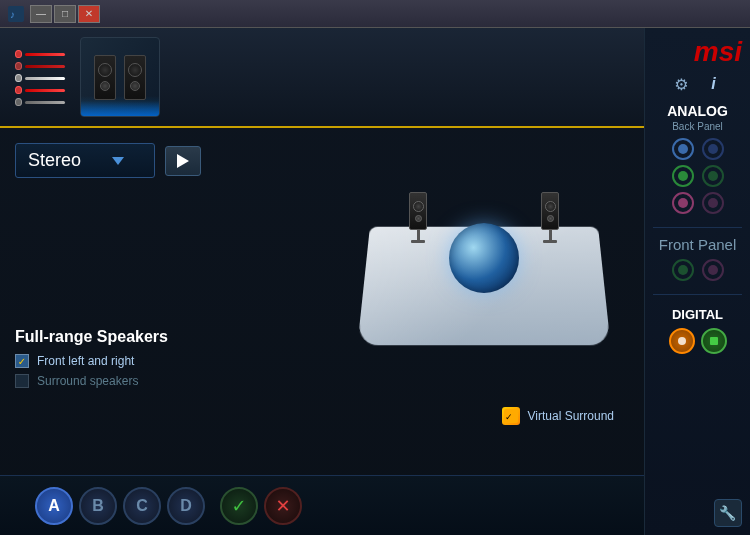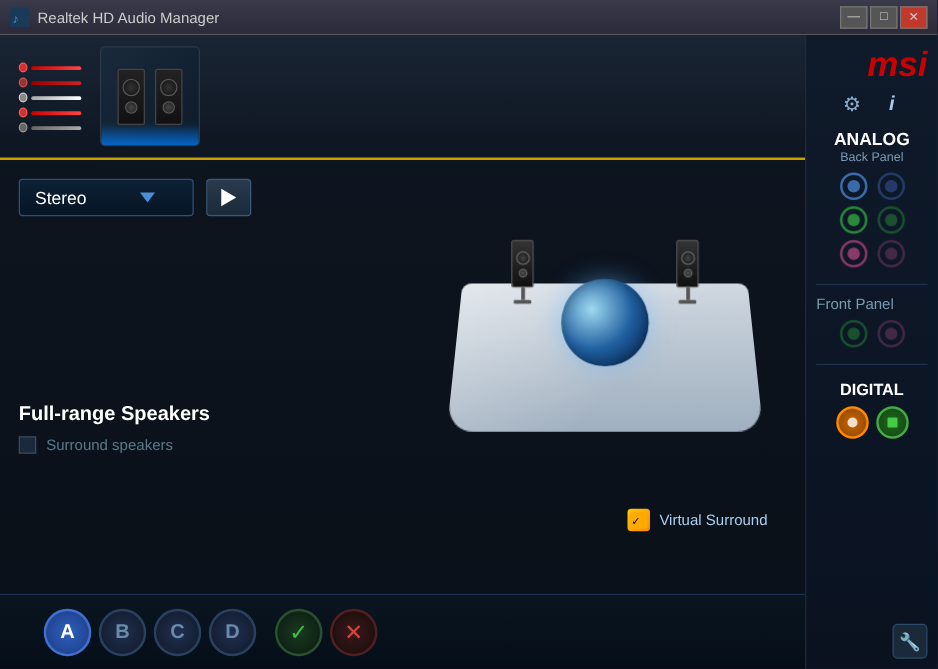--- a/index.html
+++ b/index.html
@@ -186,21 +186,21 @@
       display: flex;
       align-items: center;
       gap: 10px;
       margin-bottom: 15px;
     }
     .dropdown {
       background: linear-gradient(180deg, #0d2035, #071525);
       border: 1px solid #2a5080;
       color: #fff;
       padding: 6px 30px 6px 12px;
-      font-size: 14px;
+      font-size: 18px;
       border-radius: 3px;
       cursor: pointer;
       position: relative;
       min-width: 140px;
       display: flex;
       align-items: center;
       justify-content: space-between;
     }
     .dropdown-arrow {
       width: 0;
@@ -548,22 +548,22 @@
     .jack-right-blue .jack-inner { background: #3a5aaa; }
     .jack-right-green { border-color: #2a8a3a; opacity: 0.5; }
     .jack-right-green .jack-inner { background: #2a8a3a; }
     .jack-right-pink { border-color: #7a3a6a; opacity: 0.5; }
     .jack-right-pink .jack-inner { background: #7a3a6a; }
 
     .divider { height: 1px; background: #1a3050; margin: 8px 0; }
 
     .front-panel-label {
       color: #7a9ab0;
-      font-size: 12px;
-      text-align: left;
+      font-size: 15px;
+      text-align: center;
       margin-bottom: 6px;
     }
 
     .front-jack-row {
       display: flex;
       justify-content: center;
       gap: 8px;
       margin-bottom: 5px;
     }
 
@@ -641,21 +641,20 @@
 </head>
 <body>
 
 <div class="titlebar">
   <div class="titlebar-icon">
     <svg width="16" height="16" viewBox="0 0 16 16">
       <rect width="16" height="16" fill="#1a3a5a" rx="2"></rect>
       <text x="2" y="12" font-size="10" fill="#4a90d9">♪</text>
     </svg>
   </div>
-  <span class="titlebar-title">Realtek HD Audio Manager</span>
   <div class="titlebar-controls">
     <div class="titlebar-btn">—</div>
     <div class="titlebar-btn">□</div>
     <div class="titlebar-btn close">✕</div>
   </div>
 </div>
 
 <div class="main-content">
 
   <div class="left-panel">
@@ -740,20 +739,24 @@
             <div class="mini-spk-cone2"></div>
           </div>
           <div class="mini-spk-stand"></div>
           <div class="mini-spk-base"></div>
         </div>
       </div>
 
       <div class="checkboxes-area" style="margin-top: 150px;">
         <div class="section-title">Full-range Speakers</div>
         <div class="checkbox-item">
+          <div class="cb checked"></div>
+          <span class="cb-label">Front left and right</span>
+        </div>
+        <div class="checkbox-item">
           <div class="cb disabled"></div>
           <span class="cb-label disabled">Surround speakers</span>
         </div>
       </div>
 
       <div class="virtual-surround">
         <div class="vs-icon">
           <svg width="14" height="14" viewBox="0 0 14 14">
             <rect width="14" height="14" fill="#ffaa00" rx="2"></rect>
             <text x="1" y="11" font-size="9" fill="#000">✓</text>

